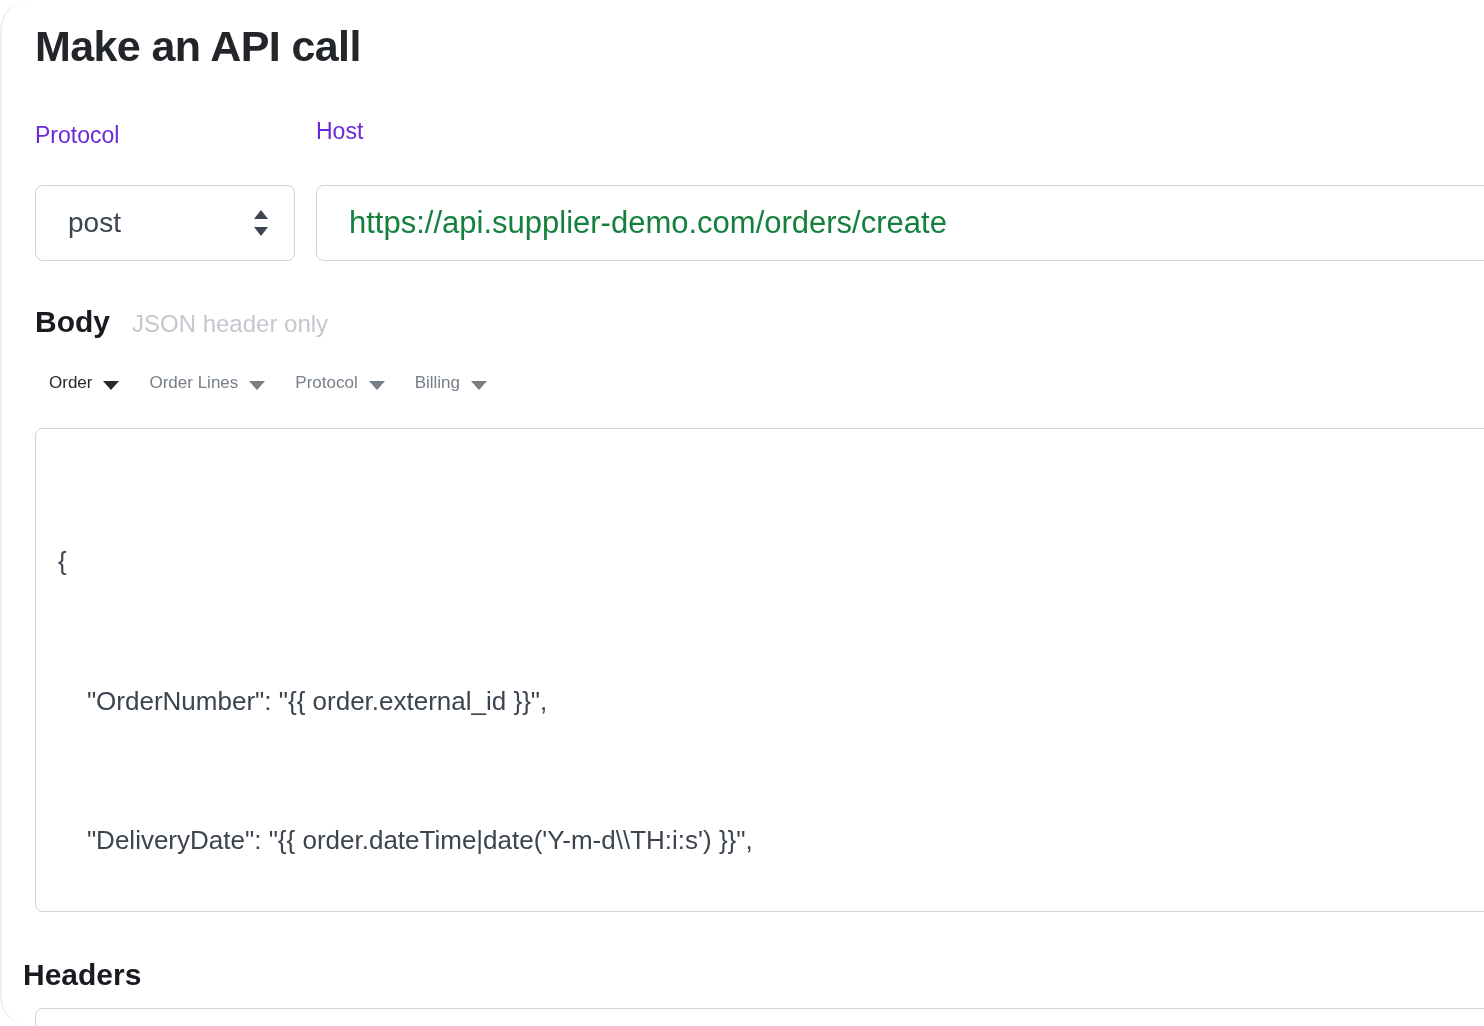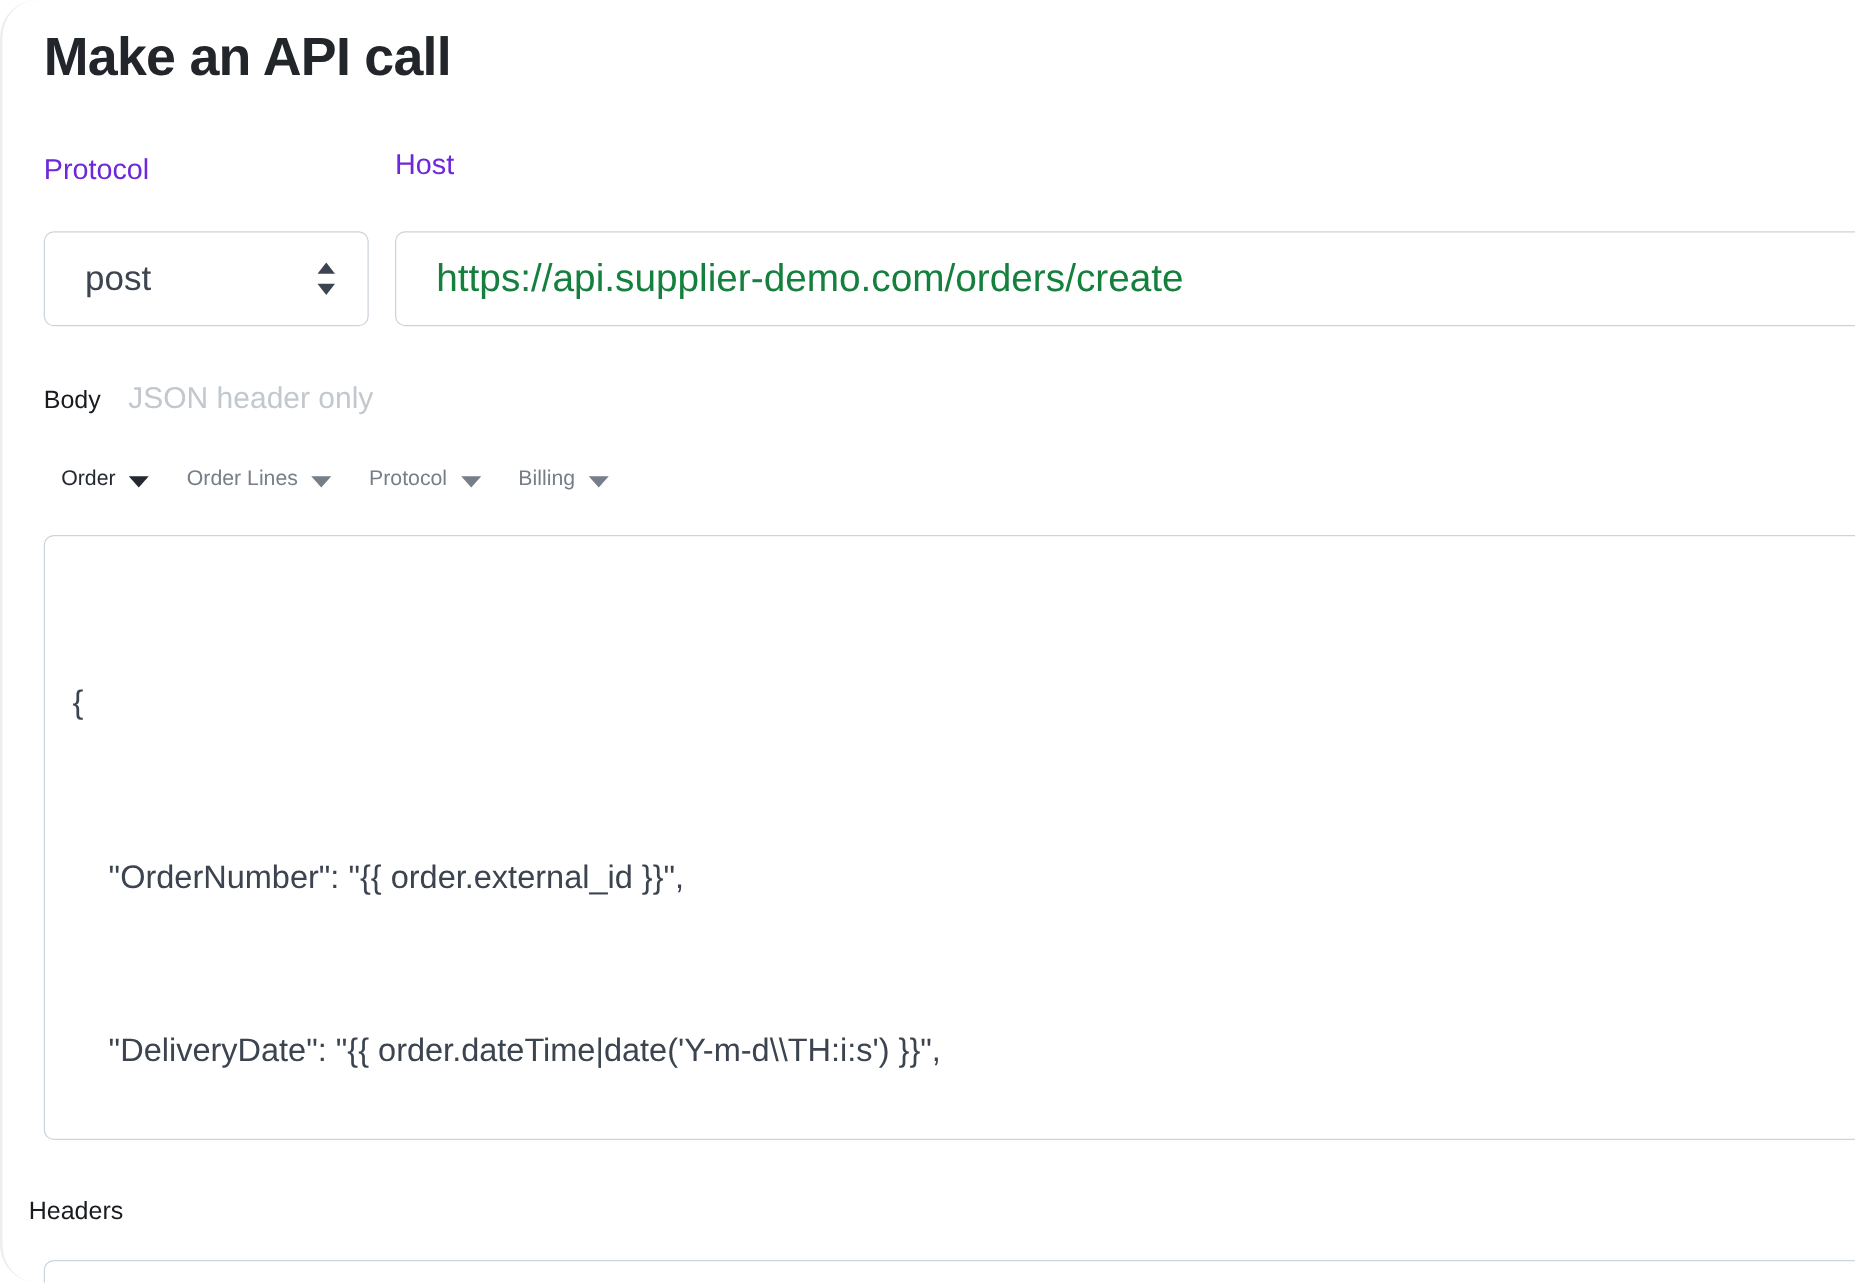--- a/index.html
+++ b/index.html
@@ -101,22 +101,22 @@
 
   
   .body-row {
     position: absolute;
     left: 33px; top: 305px;
     display: flex;
     align-items: baseline;
     gap: 22px;
   }
   .strong-label {
-    font-size: 20px;
-    font-weight: 400;
+    font-size: 30px;
+    font-weight: 700;
     color: #181b20;
   }
   .hint-label {
     font-size: 24px;
     font-weight: 400;
     color: #c3c8ce;
   }
 
   
   .tabs {

